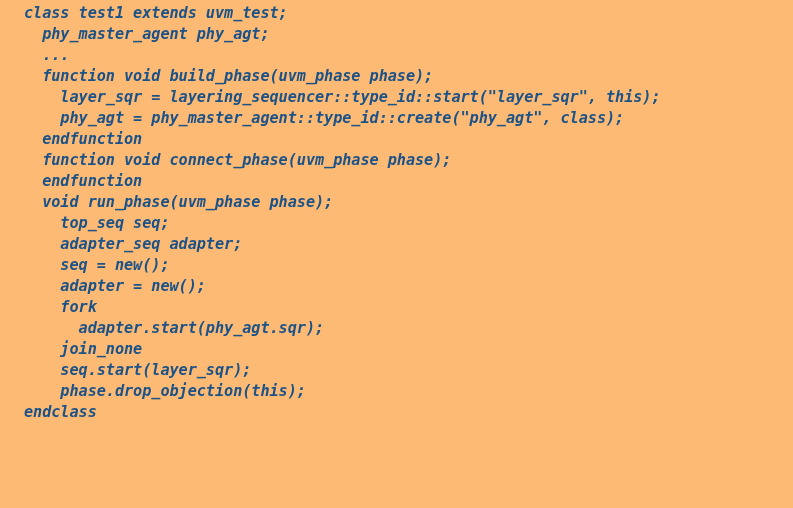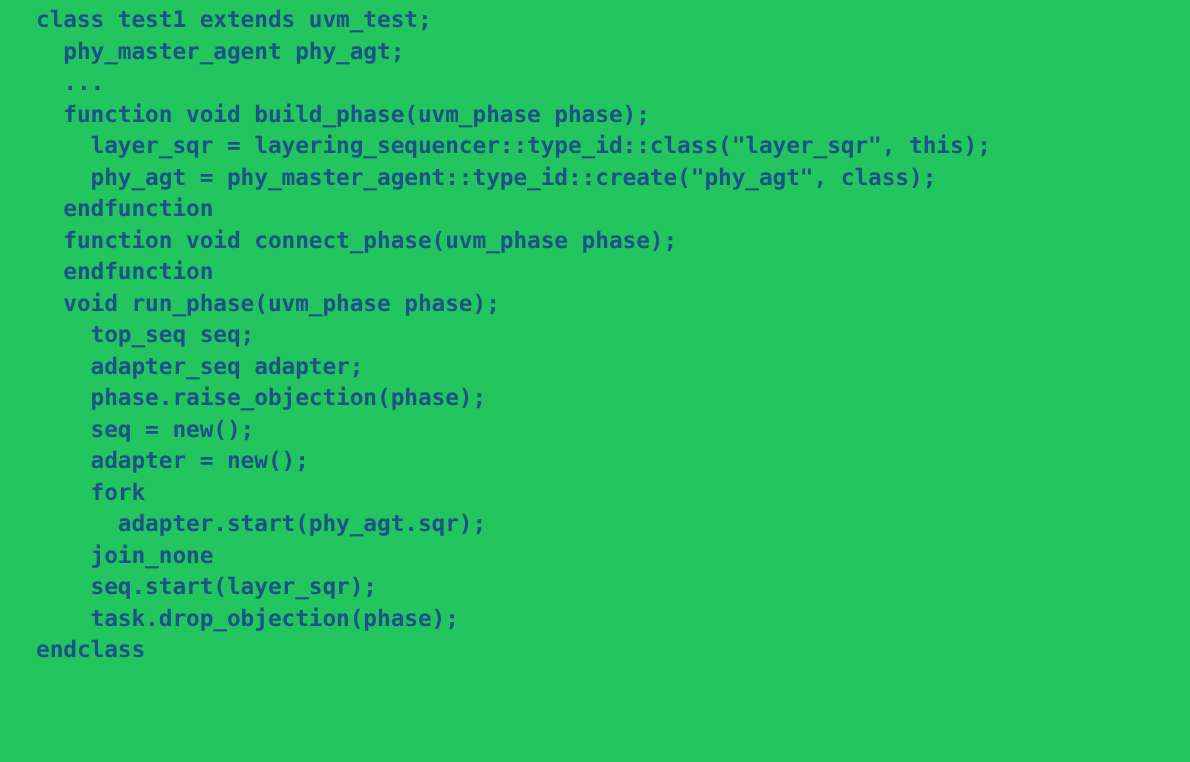--- a/index.html
+++ b/index.html
@@ -10,23 +10,24 @@
     width: 793px;
     height: 508px;
     background: #f2f2f2;
     font-family: "DejaVu Sans Mono", "Liberation Mono", monospace;
     overflow: hidden;
   }
   #code-listing {
     position: relative;
     width: 793px;
     height: 508px;
-    background: #22c55e;
+    background: #fdba74;
     box-sizing: border-box;
     padding: 3px 0 0 0;
+    font-style: italic;
   }
   .code-line {
     display: block;
     height: 21px;
     line-height: 21px;
     font-size: 15.2px;
     font-weight: bold;
     color: #1b5288;
     white-space: pre;
     letter-spacing: -0.05px;
@@ -38,30 +39,29 @@
   }
 </style>
 </head>
 <body>
 
 <div id="code-listing">
     <div class="code-line">class test1 extends uvm_test;</div>
     <div class="code-line">  phy_master_agent phy_agt;</div>
     <div class="code-line ellipsis">  ...</div>
     <div class="code-line">  function void build_phase(uvm_phase phase);</div>
-    <div class="code-line">    layer_sqr = layering_sequencer::type_id::class("layer_sqr", this);</div>
+    <div class="code-line">    layer_sqr = layering_sequencer::type_id::start("layer_sqr", this);</div>
     <div class="code-line">    phy_agt = phy_master_agent::type_id::create("phy_agt", class);</div>
     <div class="code-line">  endfunction</div>
     <div class="code-line">  function void connect_phase(uvm_phase phase);</div>
     <div class="code-line">  endfunction</div>
     <div class="code-line">  void run_phase(uvm_phase phase);</div>
     <div class="code-line">    top_seq seq;</div>
     <div class="code-line">    adapter_seq adapter;</div>
-    <div class="code-line">    phase.raise_objection(phase);</div>
     <div class="code-line">    seq = new();</div>
     <div class="code-line">    adapter = new();</div>
     <div class="code-line">    fork</div>
     <div class="code-line">      adapter.start(phy_agt.sqr);</div>
     <div class="code-line">    join_none</div>
     <div class="code-line">    seq.start(layer_sqr);</div>
-    <div class="code-line">    task.drop_objection(phase);</div>
+    <div class="code-line">    phase.drop_objection(this);</div>
     <div class="code-line">endclass</div>
   </div>
 
 </body></html>

